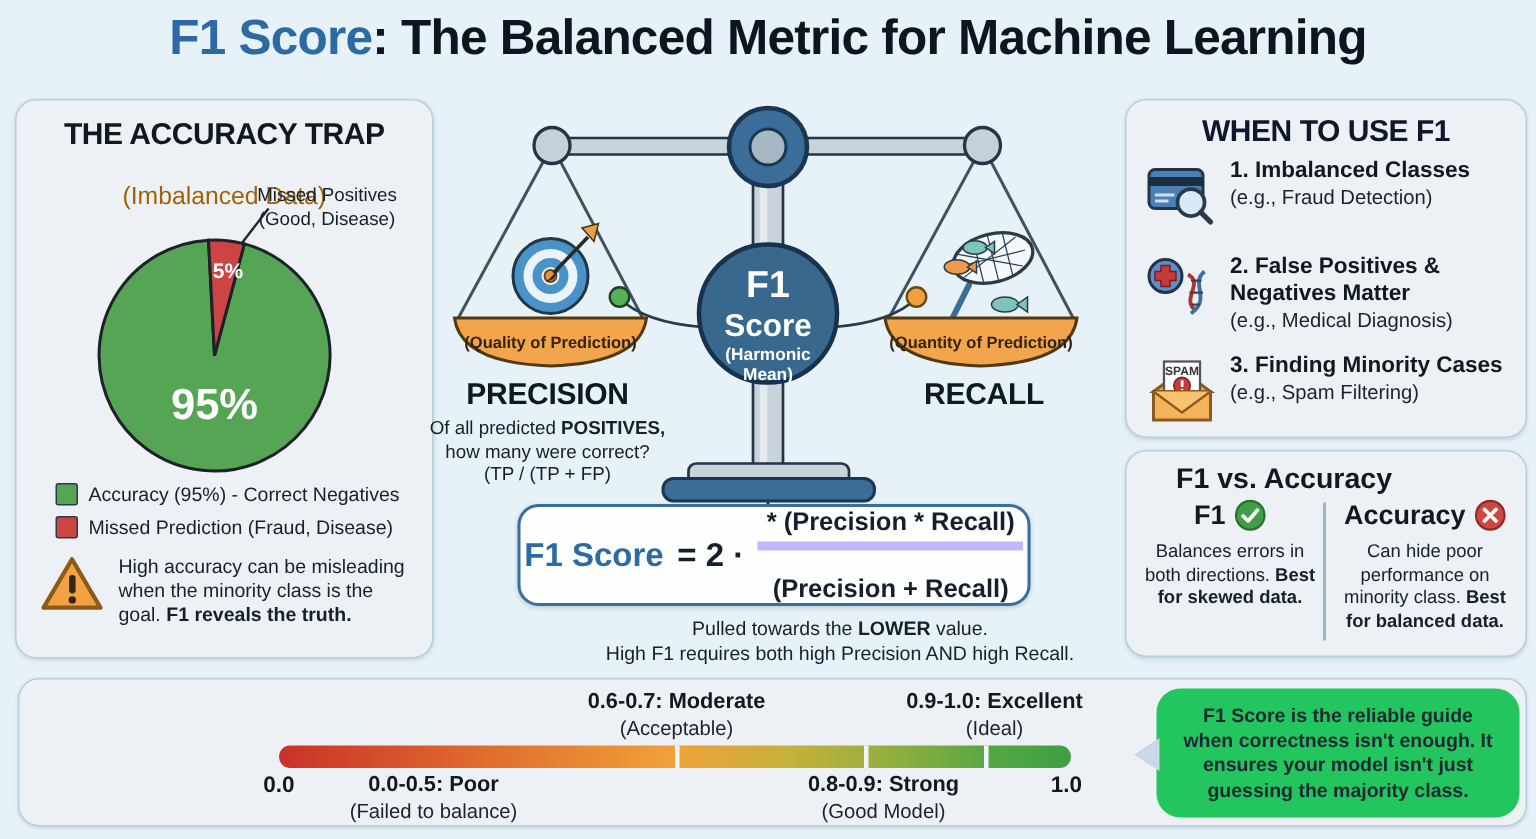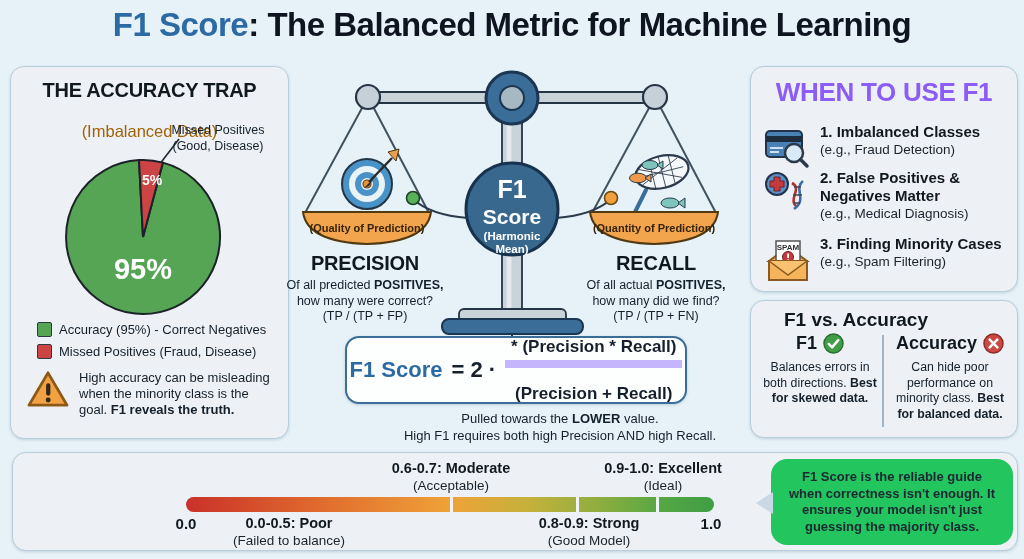--- a/index.html
+++ b/index.html
@@ -25,25 +25,25 @@
   
   .metric{position:absolute;width:160px;text-align:center;z-index:3;}
   .metric .mh{font-size:20px;font-weight:800;color:#101820;letter-spacing:-.2px;margin-bottom:3px;}
   .metric .ml{font-size:12.5px;color:#14202c;line-height:15.5px;text-align:center;}
   .formula-box{position:absolute;left:345px;top:336px;width:338px;height:64px;background:#fdfefe;
       border:2.5px solid #3a6d98;border-radius:14px;display:flex;align-items:center;justify-content:center;
       gap:9px;z-index:3;box-shadow:0 1px 3px rgba(40,70,100,.2);}
   .f-lhs{font-size:22px;font-weight:800;color:#2c6aa3;}
   .f-eq{font-size:22px;font-weight:800;color:#16202c;}
   .frac{display:inline-block;text-align:center;}
-  .frac .num{font-size:17px;font-weight:800;color:#16202c;padding:0 6px 3px 6px;border-bottom:8px solid #c4b5fd;text-align:center;}
+  .frac .num{font-size:17px;font-weight:800;color:#16202c;padding:0 6px 3px 6px;border-bottom:6px solid #c4b5fd;text-align:center;}
   .frac .den{font-size:17px;font-weight:800;color:#16202c;padding-top:16px;}
   .f-notes{position:absolute;left:288px;top:410px;width:452px;text-align:center;font-size:13px;color:#14202c;line-height:17px;z-index:3;padding-left:46px;}
   
-  .rp-h{position:absolute;left:0;top:10px;width:266px;text-align:center;font-size:26px;font-weight:800;color:#8b5cf6;letter-spacing:-.3px;}
+  .rp-h{position:absolute;left:0;top:10px;width:266px;text-align:center;font-size:20px;font-weight:800;color:#0f172a;letter-spacing:-.3px;}
   .use-item{position:absolute;left:12px;display:flex;gap:9px;align-items:flex-start;}
   .use-item .txt{width:192px;}
   .use-title{font-size:15px;font-weight:800;color:#101820;line-height:18px;}
   .use-ex{font-size:13.5px;color:#1a222c;line-height:17px;}
   .vs-h{position:absolute;left:0;top:8px;width:210px;text-align:center;font-size:19px;font-weight:800;color:#101820;}
   .vs-col{position:absolute;top:32px;width:122px;text-align:center;}
   .vs-col .head{display:flex;align-items:center;justify-content:center;gap:6px;font-size:18px;font-weight:800;color:#101820;margin-bottom:6px;}
   .vs-col .body{font-size:12.3px;color:#14202c;line-height:15.5px;}
   .vs-div{position:absolute;left:131px;top:34px;width:1.5px;height:92px;background:#9db6c8;}
   
@@ -91,21 +91,21 @@
       <text x="0" y="42" font-size="29" font-weight="bold" fill="#ffffff" text-anchor="middle">95%</text>
     </svg>
 
     <div class="legend">
       <div class="lg-row">
         <span class="chip g"></span>
         <span>Accuracy (95%) - Correct Negatives</span>
       </div>
       <div class="lg-row">
         <span class="chip r"></span>
-        <span>Missed Positives (Fraud, Disease)</span>
+        <span>Missed Prediction (Fraud, Disease)</span>
       </div>
     </div>
 
     <div class="warn">
       <svg width="42" height="38" viewBox="0 0 44 40">
         <path d="M22,3 L42,37 L2,37 Z" fill="#f2a243" stroke="#8a5a16" stroke-width="3" stroke-linejoin="round"></path>
         <rect x="20" y="14" width="4.5" height="13" rx="2.2" fill="#33261a"></rect>
         <circle cx="22.2" cy="31.5" r="2.6" fill="#33261a"></circle>
       </svg>
       <div class="warn-text">
@@ -196,44 +196,39 @@
     <div class="mh">PRECISION</div>
     <div class="ml">
       <span>Of all predicted </span><b>POSITIVES,</b><br>
       <span>how many were correct?</span><br>
       <span>(TP / (TP + FP)</span>
     </div>
   </div>
 
   <div class="metric" style="left:576px;top:252px;">
     <div class="mh">RECALL</div>
-    <div class="ml">
-      <span>Of all actual </span><b>POSITIVES,</b><br>
-      <span>how many did we find?</span><br>
-      <span>(TP / (TP + FN)</span>
-    </div>
   </div>
 
   <div class="formula-box">
     <span class="f-lhs">F1 Score</span>
     <span class="f-eq">= 2 ·</span>
     <span class="frac">
       <span class="num" style="display:block;">* (Precision * Recall)</span>
       <span class="den" style="display:block;">(Precision + Recall)</span>
     </span>
   </div>
   <div class="f-notes">
     <span>Pulled towards the </span><b>LOWER</b><span> value.</span><br>
     <span>High F1 requires both high Precision AND high Recall.</span>
   </div>
 
   <div class="panel" style="left:750px;top:66px;width:266px;height:224px;">
     <div class="rp-h">WHEN TO USE F1</div>
 
-    <div class="use-item" style="top:56px;">
+    <div class="use-item" style="top:38px;">
       <svg width="48" height="48" viewBox="0 0 48 48">
         <rect x="3" y="8" width="36" height="26" rx="4" fill="#4a81b4" stroke="#23344a" stroke-width="2"></rect>
         <rect x="3" y="13" width="36" height="6" fill="#1e2d3d"></rect>
         <line x1="7" y1="25" x2="20" y2="25" stroke="#cfe0ee" stroke-width="2"></line>
         <line x1="7" y1="29" x2="16" y2="29" stroke="#cfe0ee" stroke-width="2"></line>
         <circle cx="31" cy="30" r="9" fill="#d8eaf6" stroke="#2a3a4a" stroke-width="2.5"></circle>
         <line x1="37.5" y1="36.5" x2="44" y2="43" stroke="#2a3a4a" stroke-width="3.5" stroke-linecap="round"></line>
       </svg>
       <div class="txt">
         <div class="use-title">1. Imbalanced Classes</div>

